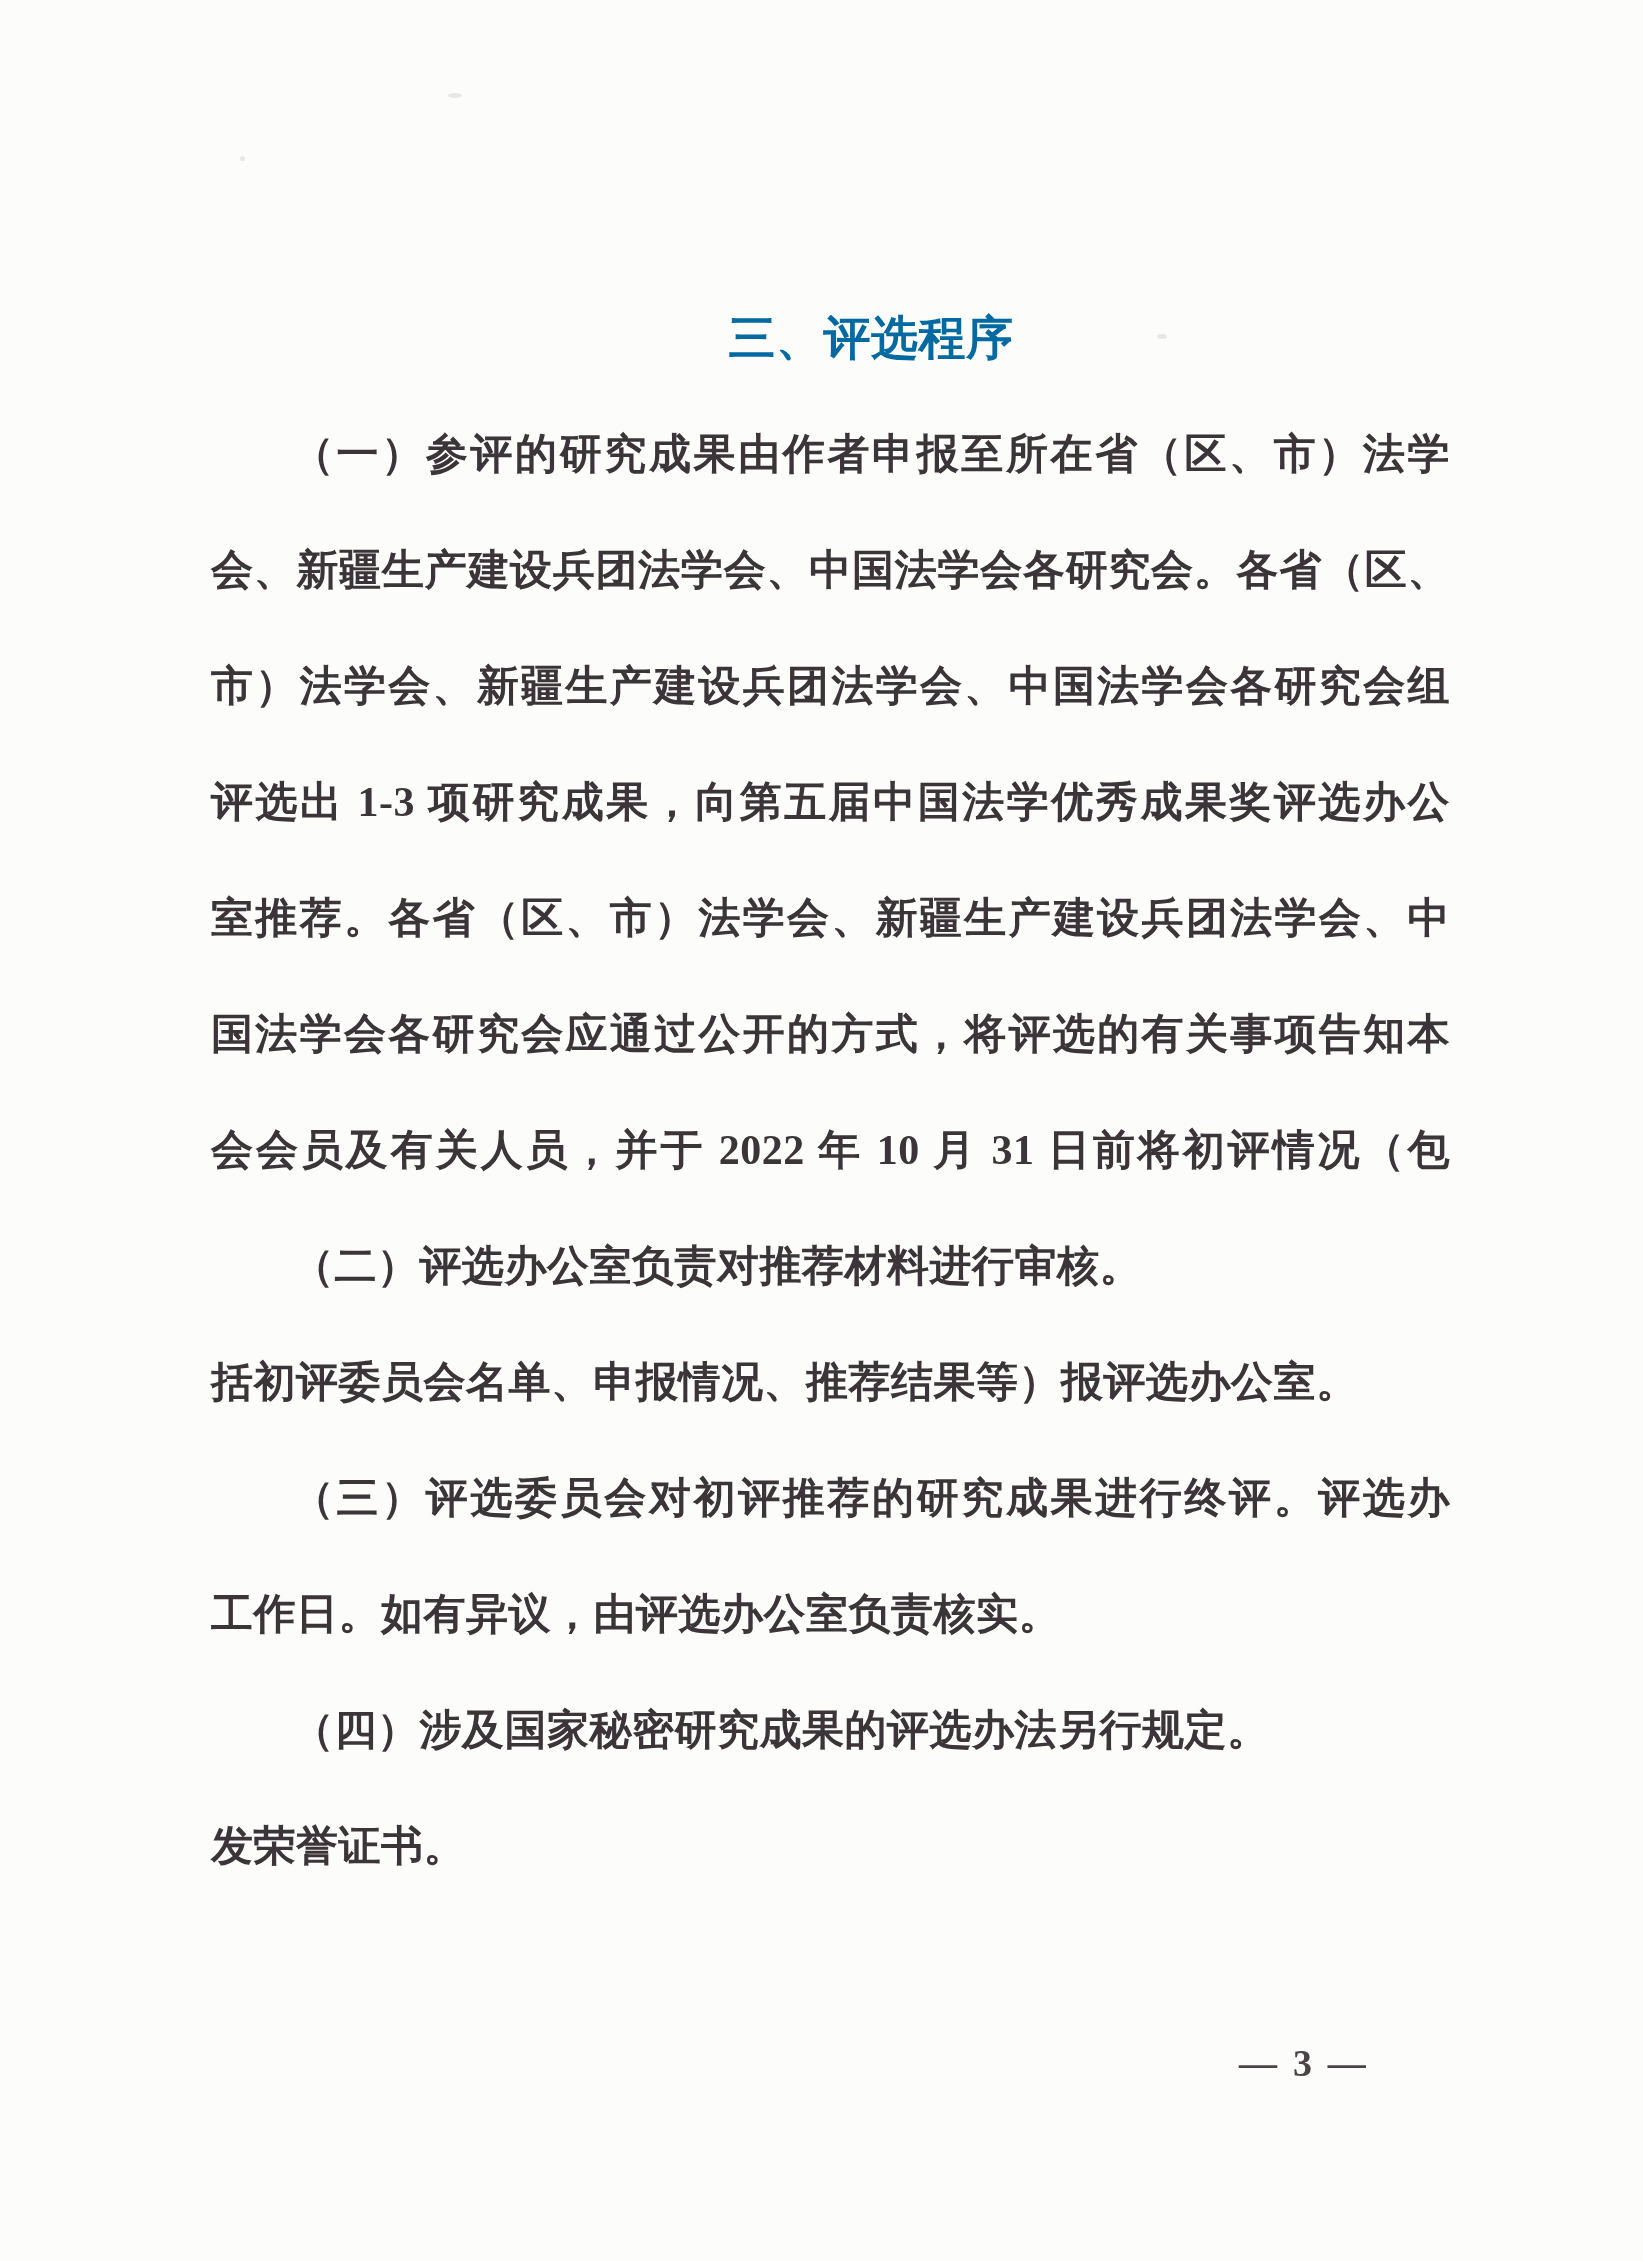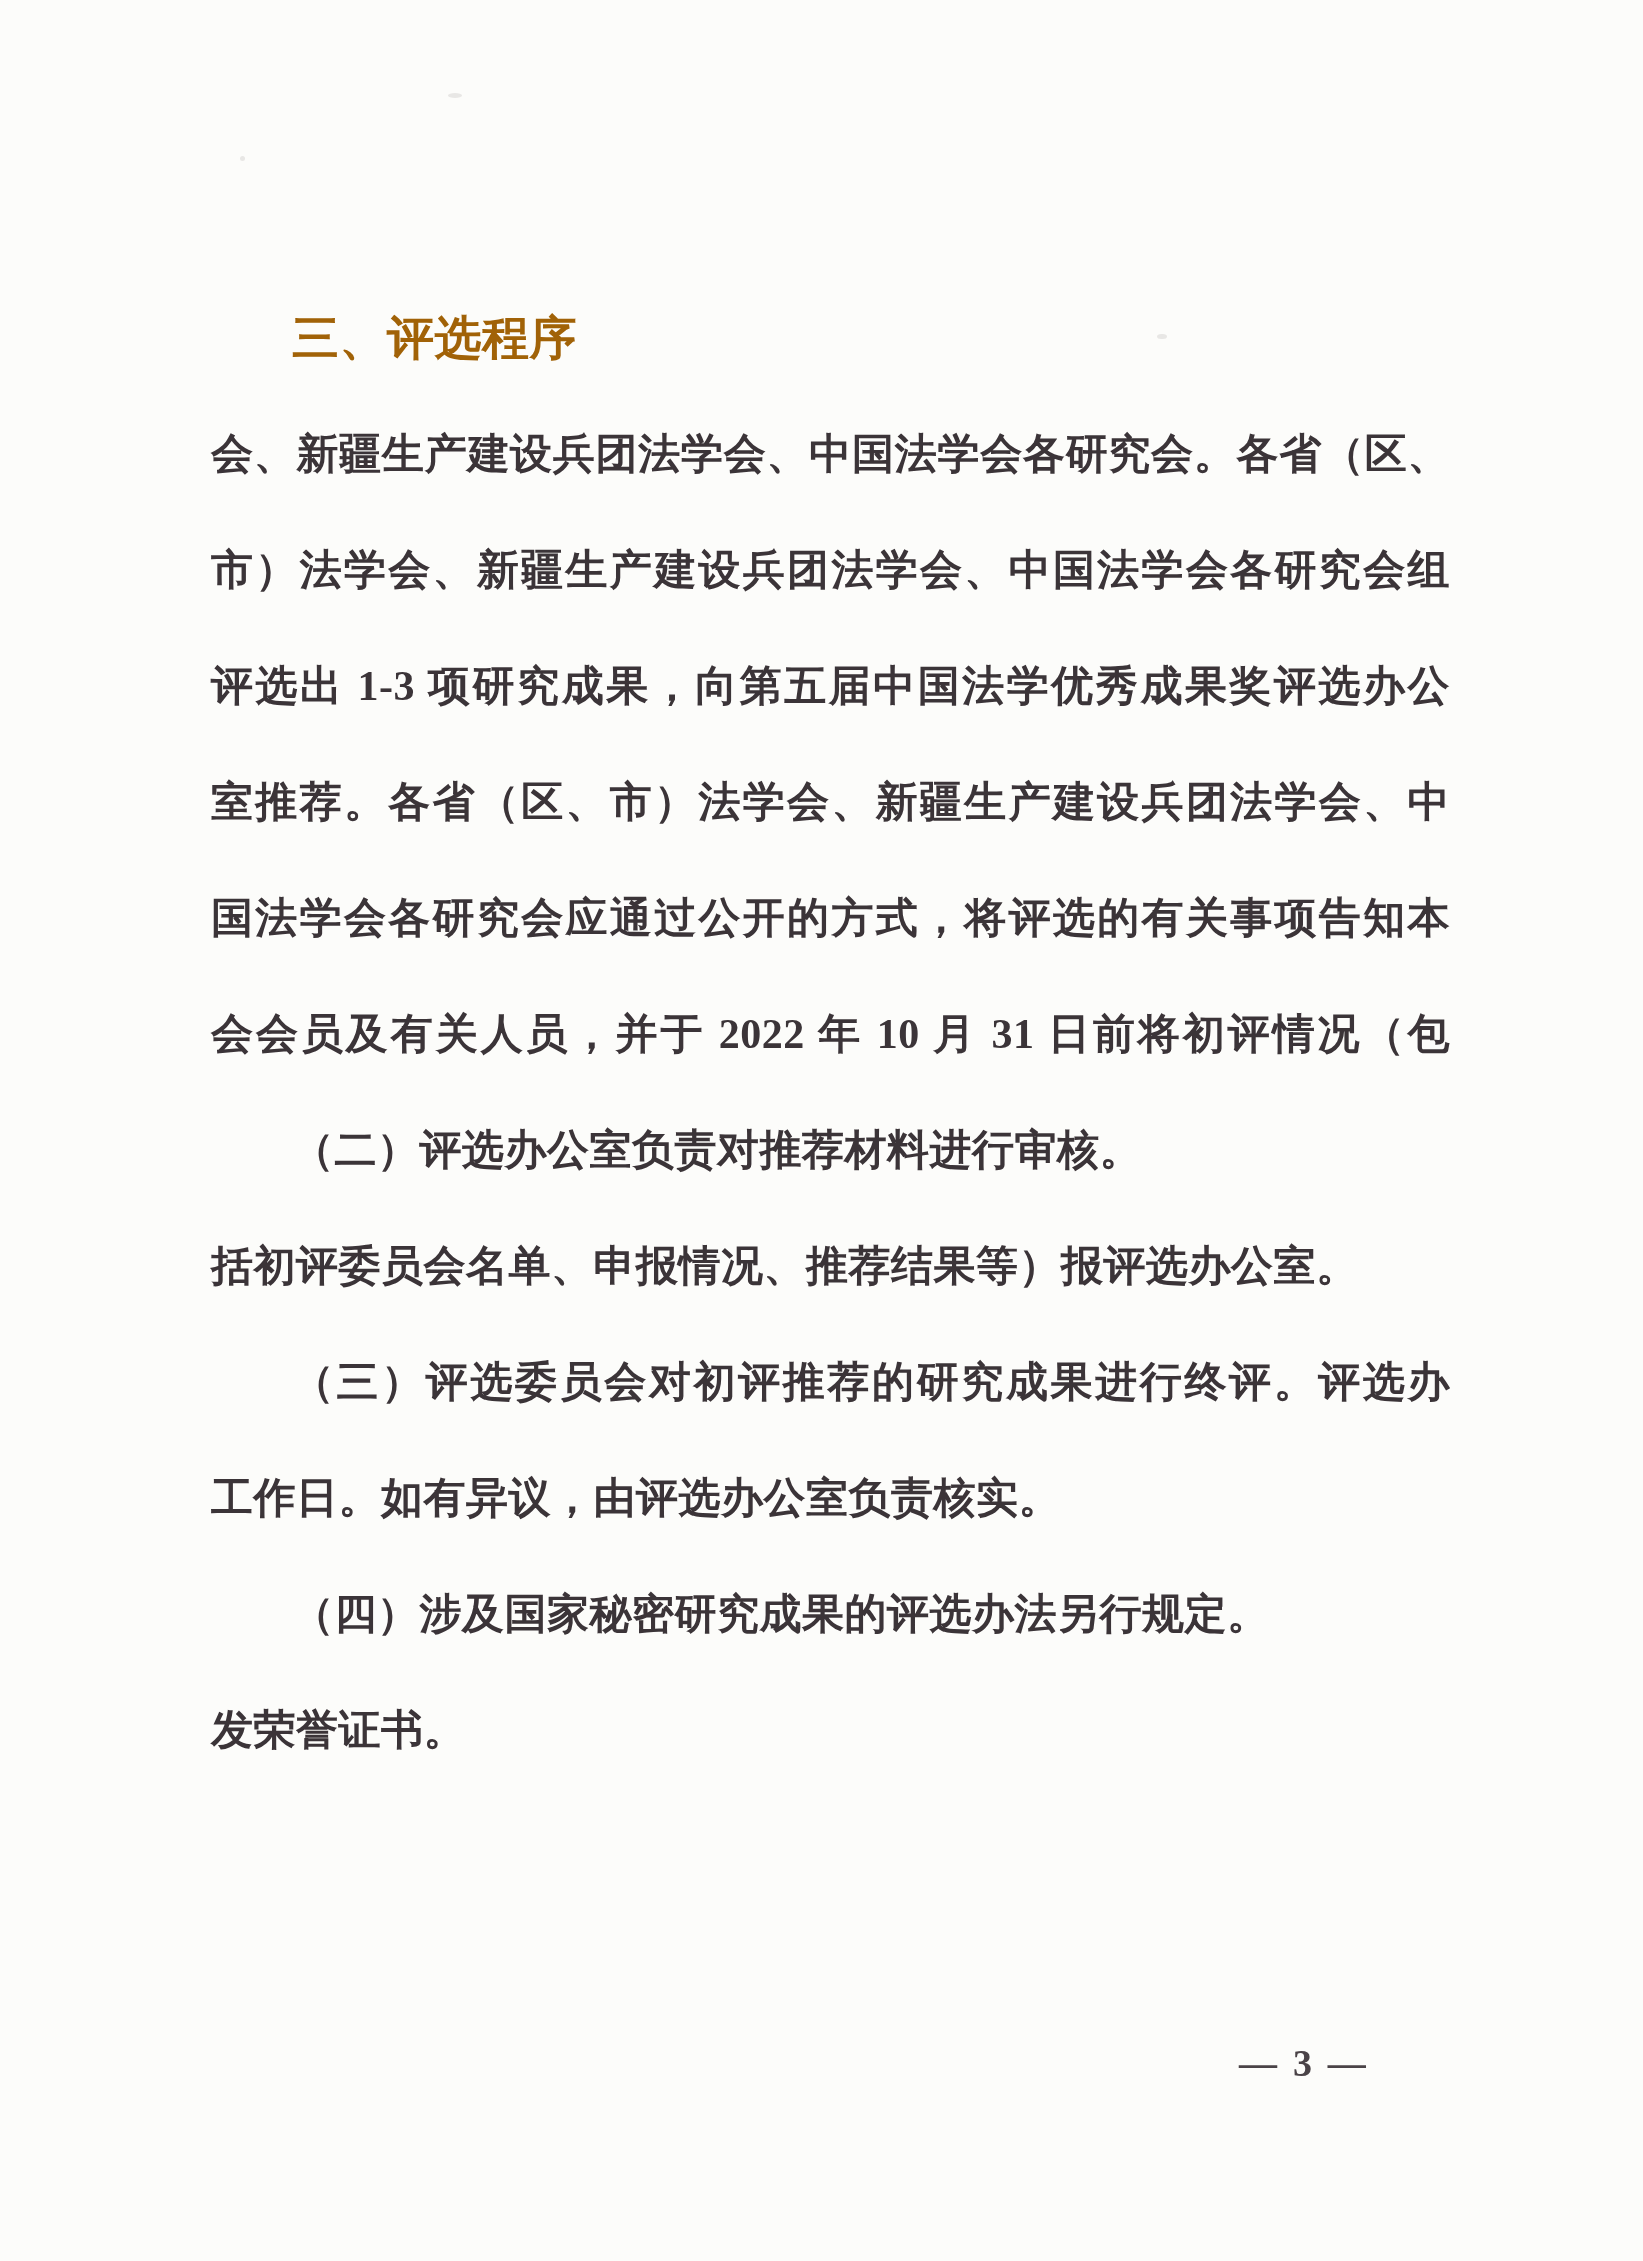--- a/index.html
+++ b/index.html
@@ -25,21 +25,22 @@
     font-weight: bold;
     font-family: "Liberation Serif", "DejaVu Serif", serif;
     letter-spacing: 0.5px;
   }
   .heading {
     margin: 0 0 18px 0;
     padding-left: 81px;
     font-size: 47px;
     font-weight: 900;
     font-family: "DejaVu Sans", "Liberation Sans", sans-serif;
-    color: #a16207;
+    color: #0369a1;
+    text-align: center;
   }
   .indent { padding-left: 81px; }
   .j {
     text-align: justify;
     text-align-last: justify;
     text-justify: inter-character;
   }
   .page-num {
     position: absolute;
     top: 2036px;
@@ -70,20 +71,21 @@
 <div class="page">
 
   <div class="speck speck-1"></div>
   <div class="speck speck-2"></div>
   <div class="speck speck-3"></div>
 
   <div>
 
     <h2 class="line heading">三、评选程序</h2>
 
+    <p class="line indent j">（一）参评的研究成果由作者申报至所在省（区、市）法学</p>
     <p class="line j">会、新疆生产建设兵团法学会、中国法学会各研究会。各省（区、</p>
     <p class="line j">市）法学会、新疆生产建设兵团法学会、中国法学会各研究会组</p>
     <p class="line j">评选出 1-3 项研究成果，向第五届中国法学优秀成果奖评选办公</p>
     <p class="line j">室推荐。各省（区、市）法学会、新疆生产建设兵团法学会、中</p>
     <p class="line j">国法学会各研究会应通过公开的方式，将评选的有关事项告知本</p>
     <p class="line j">会会员及有关人员，并于 2022 年 10 月 31 日前将初评情况（包</p>
     <p class="line indent">（二）评选办公室负责对推荐材料进行审核。</p>
     <p class="line">括初评委员会名单、申报情况、推荐结果等）报评选办公室。</p>
     <p class="line indent j">（三）评选委员会对初评推荐的研究成果进行终评。评选办</p>
     <p class="line">工作日。如有异议，由评选办公室负责核实。</p>

